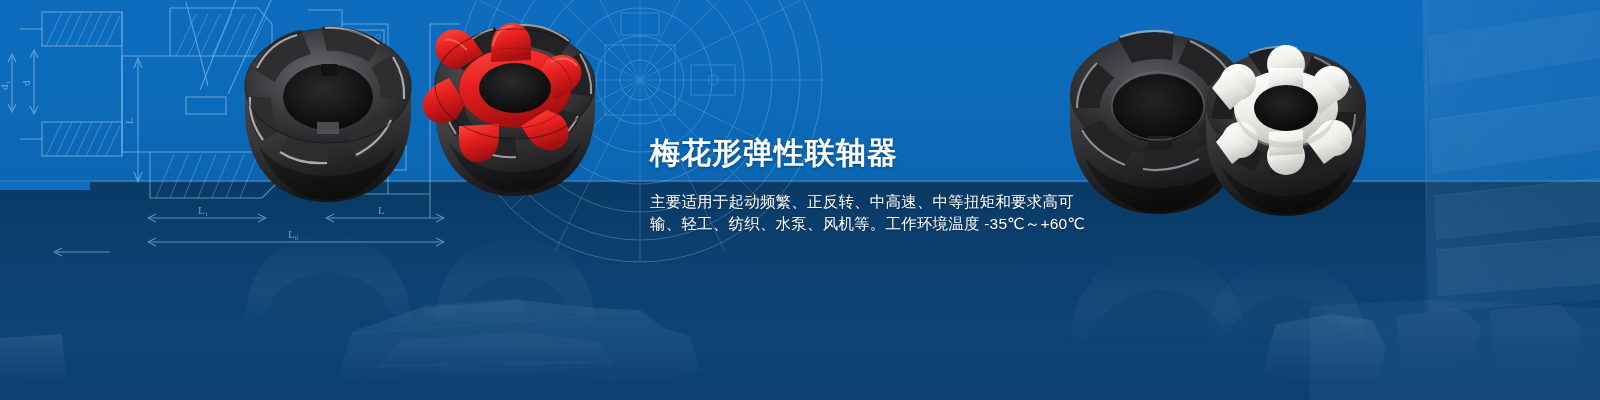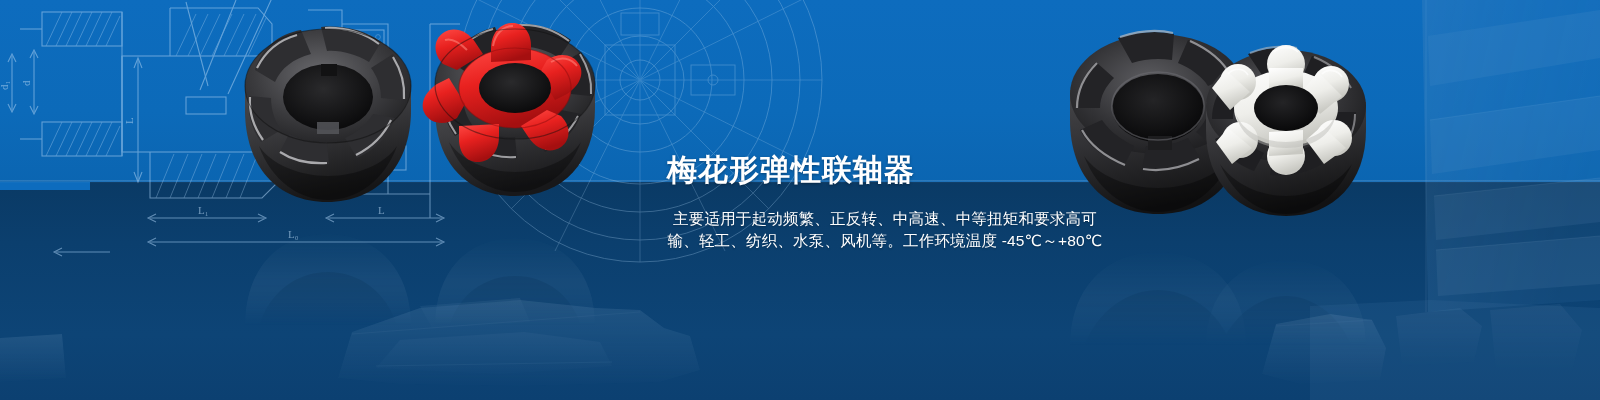--- a/index.html
+++ b/index.html
@@ -115,38 +115,38 @@
             mask-image: linear-gradient(180deg, rgba(0,0,0,0) 0%, rgba(0,0,0,0.85) 35%, rgba(0,0,0,1) 100%);
   }
 
   
   .copy {
     position: absolute;
     left: 650px; top: 136px;
     width: 470px;
   }
   .headline {
-    margin: 17px;
+    margin: 0;
     font-size: 30px;
     font-weight: bold;
     line-height: 1.12;
     color: #ffffff;
     letter-spacing: 1px;
     text-shadow: 0 1px 3px rgba(0,0,0,0.35);
     white-space: nowrap;
   }
   .paragraph {
     margin: 21px 0 0 0;
     color: #ffffff;
     font-size: 15.5px;
     line-height: 22.5px;
     letter-spacing: 0.2px;
     text-shadow: 0 1px 2px rgba(0,0,0,0.30);
   }
-  .paragraph .pline { display: block; white-space: nowrap; text-align: center; }
+  .paragraph .pline { display: block; white-space: nowrap; }
 </style>
 </head>
 <body>
 
 <div class="banner">
 
   <div class="band-light"></div>
   <div class="band-dark"></div>
   <div class="band-notch"></div>
   <div class="band-seam"></div>
@@ -622,17 +622,17 @@
         <path d="M44 0 C58 36 88 56 118 56 C148 56 178 36 192 0 Z"></path>
         <path d="M180 0 C194 32 220 50 246 50 C272 50 298 32 312 0 Z"></path>
       </g>
     </svg>
   </div>
 
   <div class="copy">
     <h1 class="headline">梅花形弹性联轴器</h1>
     <div class="paragraph">
       <span class="pline">主要适用于起动频繁、正反转、中高速、中等扭矩和要求高可</span>
-      <span class="pline">输、轻工、纺织、水泵、风机等。工作环境温度 -45℃～+80℃</span>
+      <span class="pline">输、轻工、纺织、水泵、风机等。工作环境温度 -35℃～+60℃</span>
     </div>
   </div>
 
 </div>
 
 </body></html>

